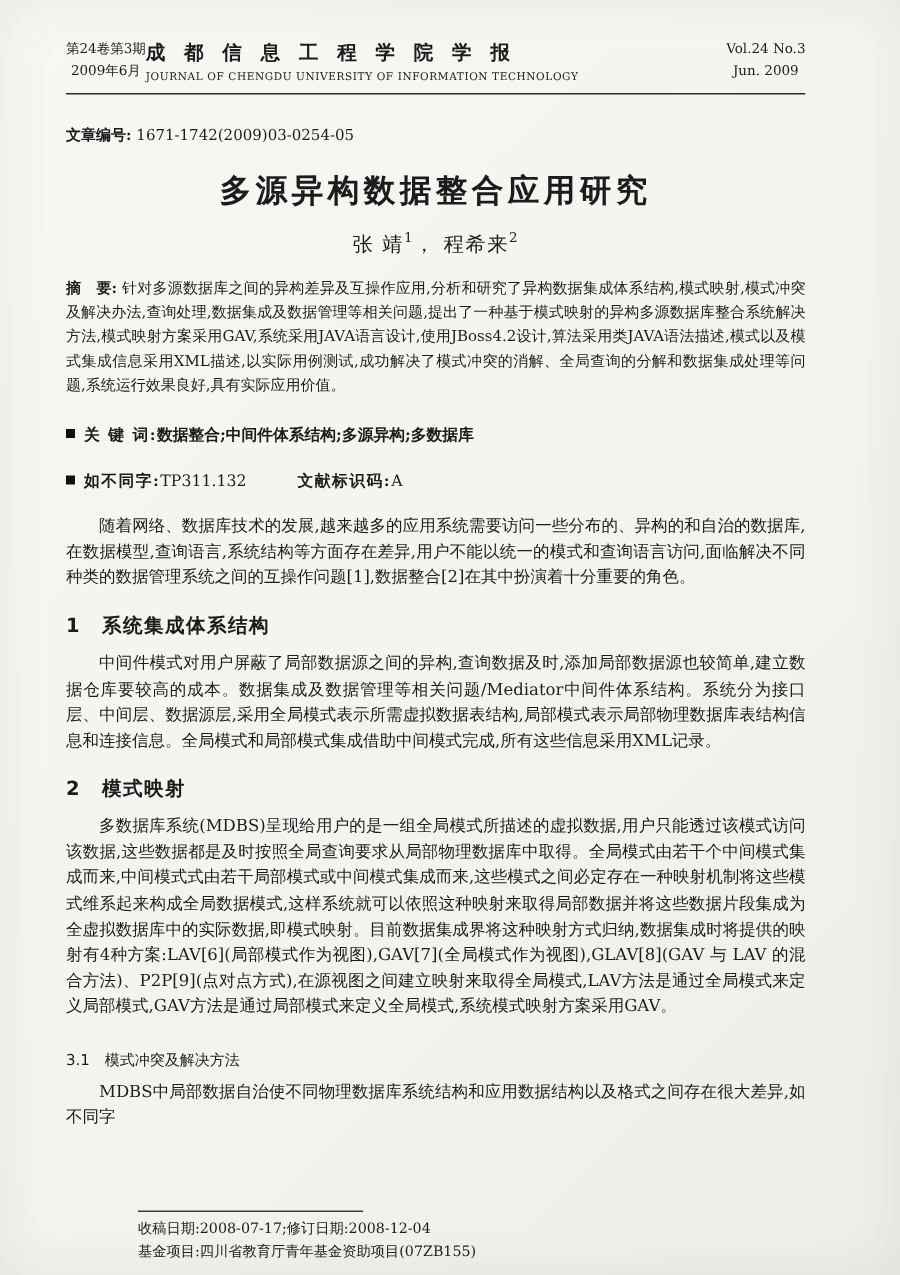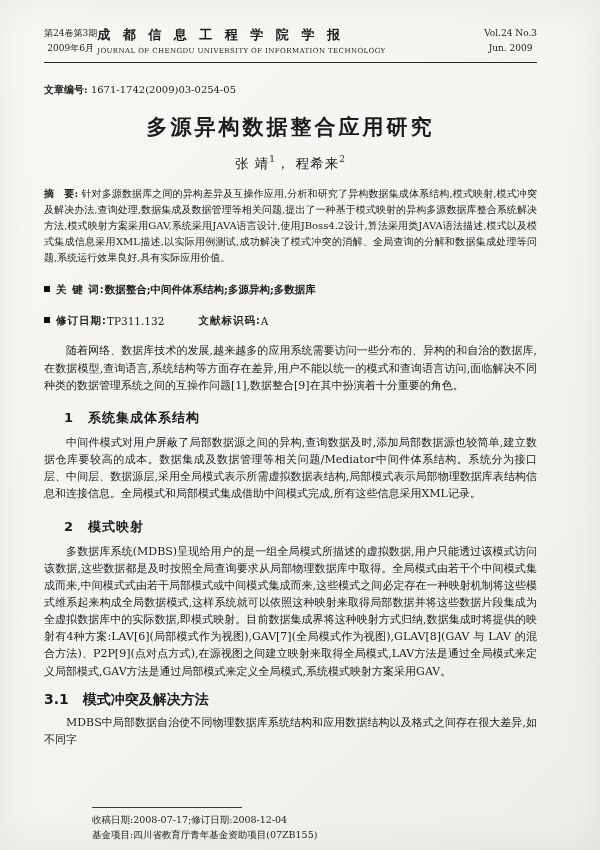--- a/index.html
+++ b/index.html
@@ -58,25 +58,24 @@
   .para {
     font-size: 11px; line-height: 1.56; text-align: justify;
     text-indent: 2em; margin-top: 3px;
   }
   .intro { margin-top: 14px; }
 
   .sec-heading {
     font-family: "DejaVu Sans", "Liberation Sans", sans-serif;
     font-size: 13px; font-weight: bold; margin-top: 15px; margin-bottom: 7px;
     letter-spacing: 1px;
-    margin-left: 20px;
   }
   .subsec-heading {
     font-family: "DejaVu Sans", "Liberation Sans", sans-serif;
-    font-size: 14px; font-weight: bold; margin-top: 11px; margin-bottom: 5px;
+    font-size: 10px; font-weight: normal; margin-top: 21px; margin-bottom: 5px;
   }
 
   .page-footer {
     position: absolute; left: 44px; right: 44px; bottom: 7px;
     font-size: 9.5px; line-height: 1.65; background: transparent; margin-left: 48px;
   }
   .footnote-rule { width: 150px; border-top: 1px solid #3a3a3a; margin-bottom: 4px; }
 </style>
 </head>
 <body>
@@ -118,28 +117,28 @@
     </div>
 
     <div class="meta-row">
       <span class="sq"></span>
       <span class="lbl">关 键 词:</span>
       <span class="val-bold">数据整合;中间件体系结构;多源异构;多数据库</span>
     </div>
 
     <div class="meta-row">
       <span class="sq"></span>
-      <span class="lbl">修订日期:</span>
+      <span class="lbl">如不同字:</span>
       <span>TP311.132</span>
       <span class="spacer"></span>
       <span class="lbl">文献标识码:</span>
       <span>A</span>
     </div>
 
-    <p class="para intro">随着网络、数据库技术的发展,越来越多的应用系统需要访问一些分布的、异构的和自治的数据库,在数据模型,查询语言,系统结构等方面存在差异,用户不能以统一的模式和查询语言访问,面临解决不同种类的数据管理系统之间的互操作问题[1],数据整合[9]在其中扮演着十分重要的角色。</p>
+    <p class="para intro">随着网络、数据库技术的发展,越来越多的应用系统需要访问一些分布的、异构的和自治的数据库,在数据模型,查询语言,系统结构等方面存在差异,用户不能以统一的模式和查询语言访问,面临解决不同种类的数据管理系统之间的互操作问题[1],数据整合[2]在其中扮演着十分重要的角色。</p>
 
     <h2 class="sec-heading">1　系统集成体系结构</h2>
     <p class="para">中间件模式对用户屏蔽了局部数据源之间的异构,查询数据及时,添加局部数据源也较简单,建立数据仓库要较高的成本。数据集成及数据管理等相关问题/Mediator中间件体系结构。系统分为接口层、中间层、数据源层,采用全局模式表示所需虚拟数据表结构,局部模式表示局部物理数据库表结构信息和连接信息。全局模式和局部模式集成借助中间模式完成,所有这些信息采用XML记录。</p>
 
     <h2 class="sec-heading">2　模式映射</h2>
     <p class="para">多数据库系统(MDBS)呈现给用户的是一组全局模式所描述的虚拟数据,用户只能透过该模式访问该数据,这些数据都是及时按照全局查询要求从局部物理数据库中取得。全局模式由若干个中间模式集成而来,中间模式式由若干局部模式或中间模式集成而来,这些模式之间必定存在一种映射机制将这些模式维系起来构成全局数据模式,这样系统就可以依照这种映射来取得局部数据并将这些数据片段集成为全虚拟数据库中的实际数据,即模式映射。目前数据集成界将这种映射方式归纳,数据集成时将提供的映射有4种方案:LAV[6](局部模式作为视图),GAV[7](全局模式作为视图),GLAV[8](GAV 与 LAV 的混合方法)、P2P[9](点对点方式),在源视图之间建立映射来取得全局模式,LAV方法是通过全局模式来定义局部模式,GAV方法是通过局部模式来定义全局模式,系统模式映射方案采用GAV。</p>
 
     <h3 class="subsec-heading">3.1　模式冲突及解决方法</h3>
     <p class="para">MDBS中局部数据自治使不同物理数据库系统结构和应用数据结构以及格式之间存在很大差异,如不同字</p>
 

